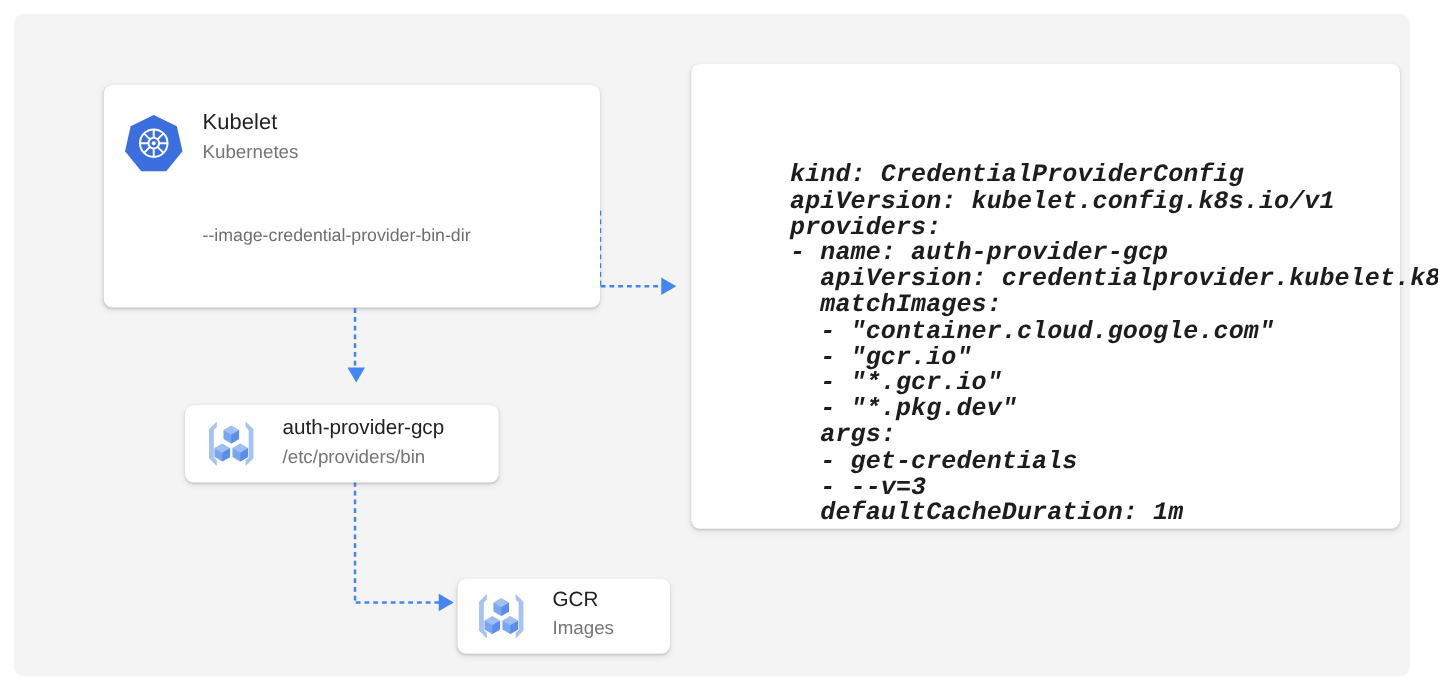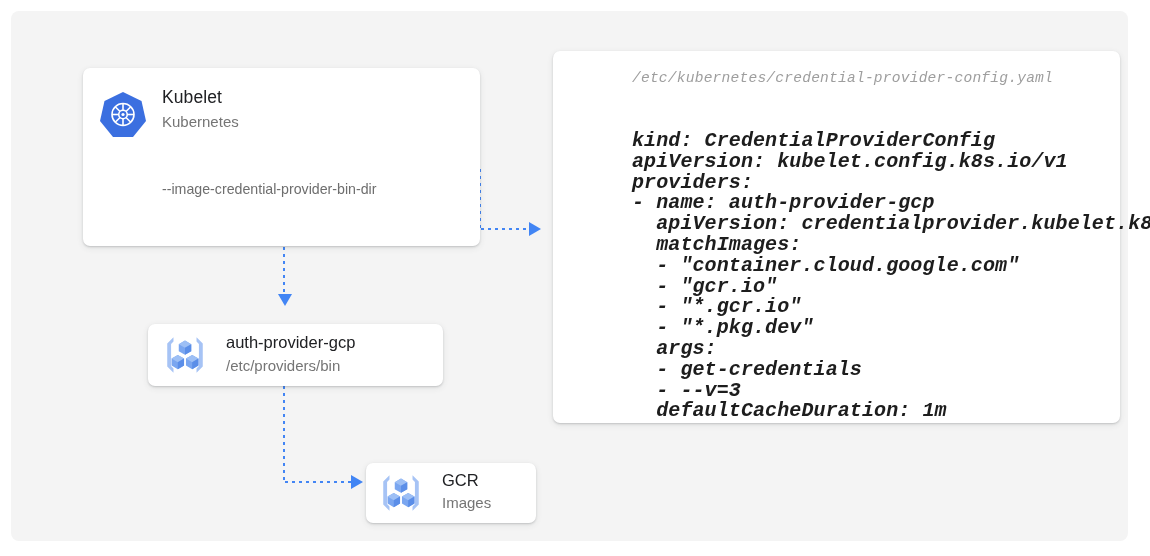--- a/index.html
+++ b/index.html
@@ -71,21 +71,21 @@
     color: #6e6e6e;
     white-space: nowrap;
   }
   #kubelet-flag-0 { top: 92px; }
   #kubelet-flag-1 { top: 113px; }
 
   
   #auth-card {
     left: 137px;
     top: 313px;
-    width: 295px;
+    width: 251px;
     height: 62px;
   }
   #auth-icon {
     position: absolute;
     left: 13px;
     top: 7px;
     width: 48px;
     height: 48px;
   }
   #auth-title {
@@ -277,21 +277,20 @@
         <polygon points="65,50 78,57.5 78,72 65,79.5 52,72 52,57.5" fill="#7aa6f0"></polygon>
         <polygon points="65,50 78,57.5 65,65 52,57.5" fill="#9dbff5"></polygon>
         <polygon points="65,65 78,57.5 78,72 65,79.5" fill="#5b8ee8"></polygon>
       </g>
     </svg>
     <div id="gcr-title">GCR</div>
     <div id="gcr-subtitle">Images</div>
   </div>
 
   <div class="card" id="yaml-card">
-    <div id="yaml-path">/etc/kubernetes/credential-provider-config.yaml</div>
     <pre id="yaml-body">kind: CredentialProviderConfig
 apiVersion: kubelet.config.k8s.io/v1
 providers:
 - name: auth-provider-gcp
   apiVersion: credentialprovider.kubelet.k8s.io/v1
   matchImages:
   - "container.cloud.google.com"
   - "gcr.io"
   - "*.gcr.io"
   - "*.pkg.dev"

